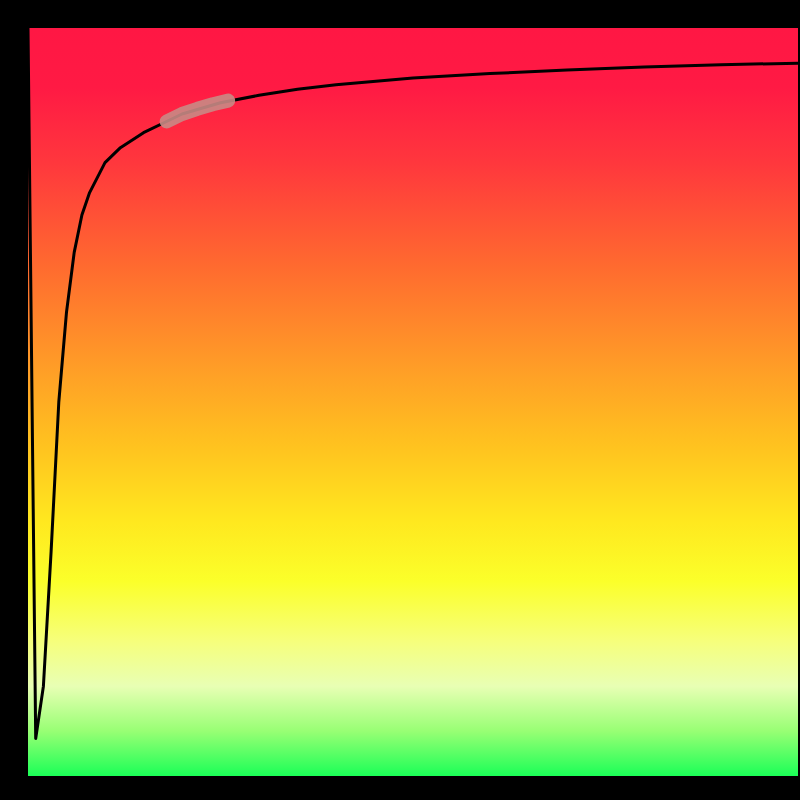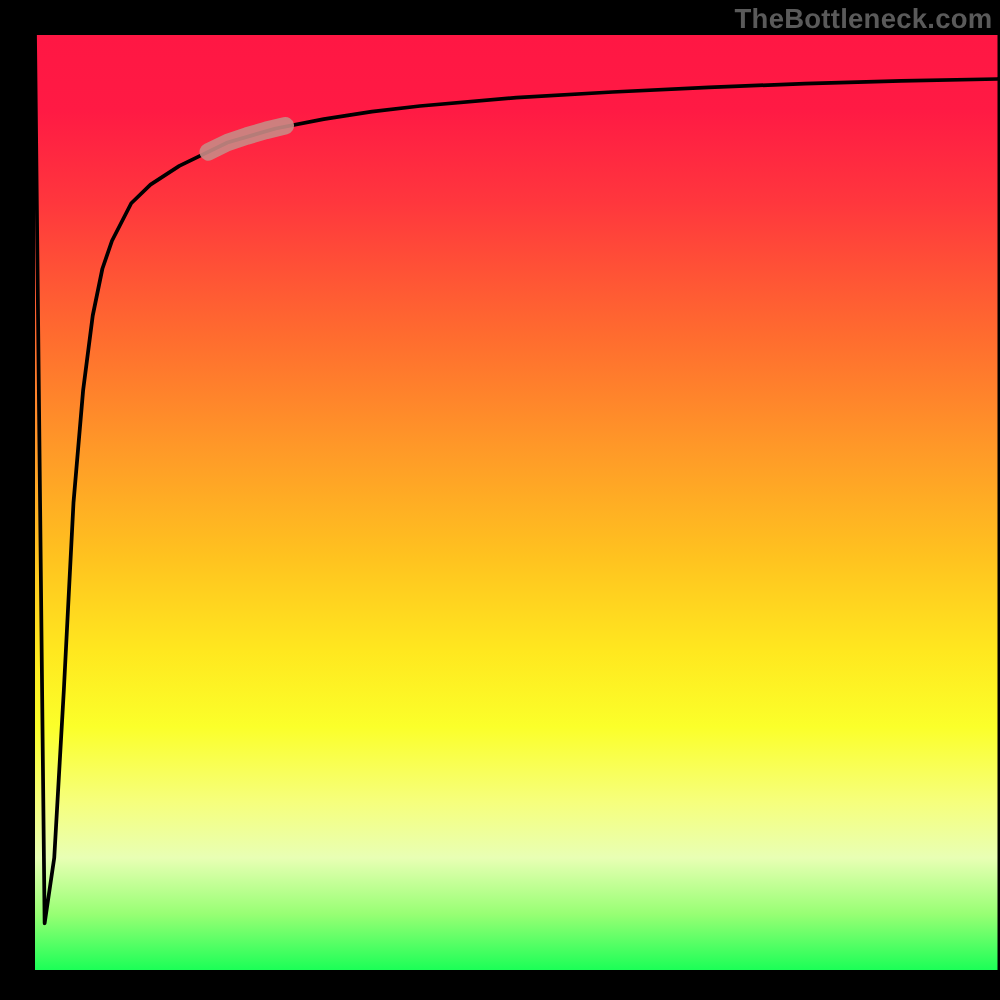--- a/index.html
+++ b/index.html
@@ -59,14 +59,13 @@
 </head>
 <body>
 
 <div class="chart-container">
   <div class="plot-area">
     <svg class="curve" viewBox="0 0 770 748" preserveAspectRatio="none">
       <path id="main-curve" fill="none" stroke="#000" stroke-width="3" stroke-linecap="round" stroke-linejoin="round" d="M0.0 0.0 L7.7 710.6 L15.4 658.2 L23.1 523.6 L30.8 374.0 L38.5 284.2 L46.2 224.4 L53.9 187.0 L61.6 164.6 L69.3 149.6 L77.0 134.6 L92.4 119.7 L115.5 104.7 L138.6 93.5 L154.0 86.0 L192.5 74.8 L231.0 67.3 L269.5 61.3 L308.0 56.8 L385.0 50.1 L462.0 45.6 L539.0 41.9 L616.0 38.9 L693.0 36.7 L770.0 35.2"></path>
       <path id="highlight-curve" fill="none" stroke="#c98a85" stroke-width="14" stroke-linecap="round" stroke-linejoin="round" opacity="0.9" d="M138.6 93.5 L154.0 86.0 L169.4 80.8 L184.8 76.3 L200.2 72.6"></path>
     </svg>
   </div>
-  <div class="watermark">TheBottleneck.com</div>
 </div>
 
 </body></html>

